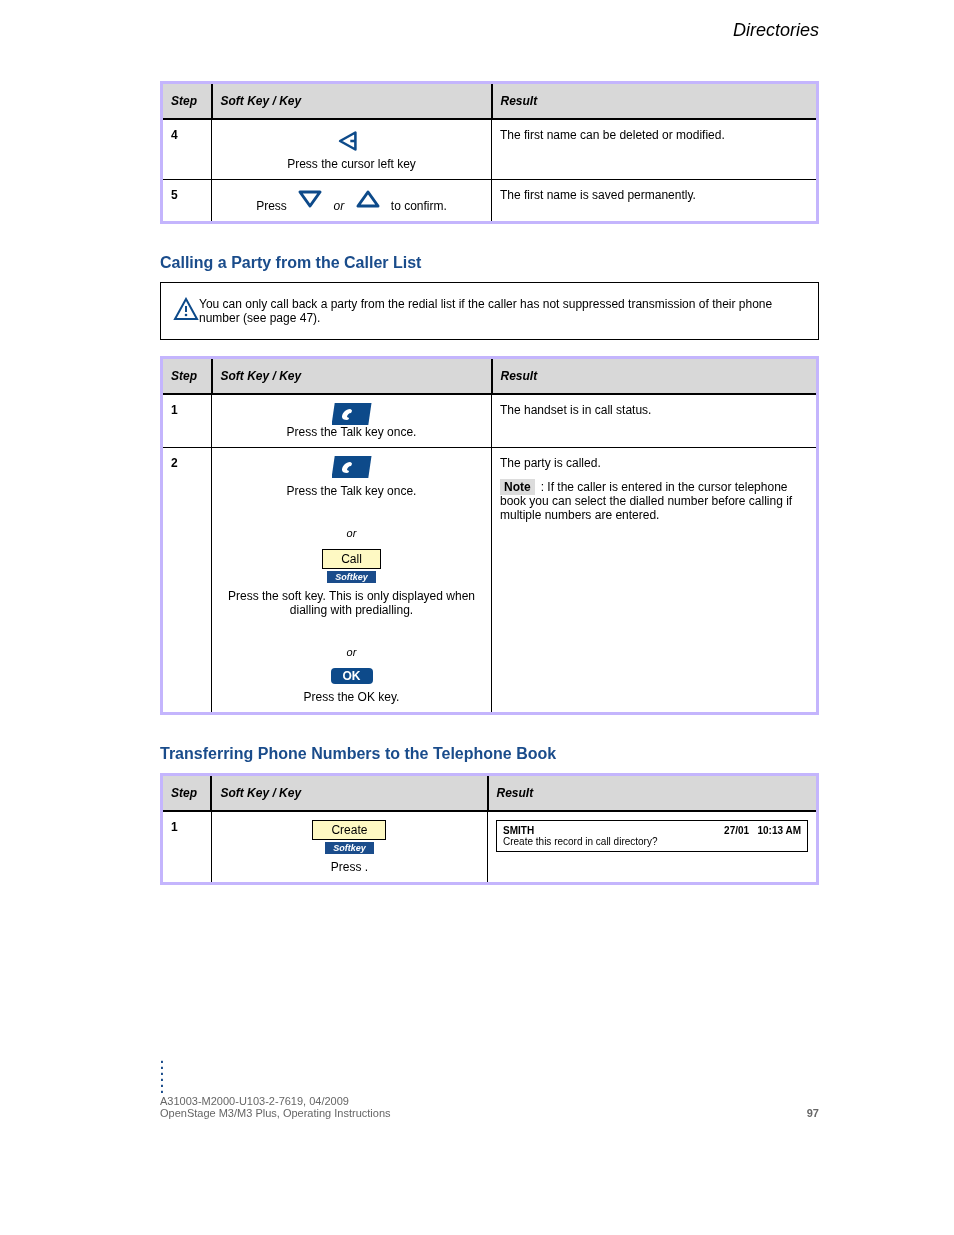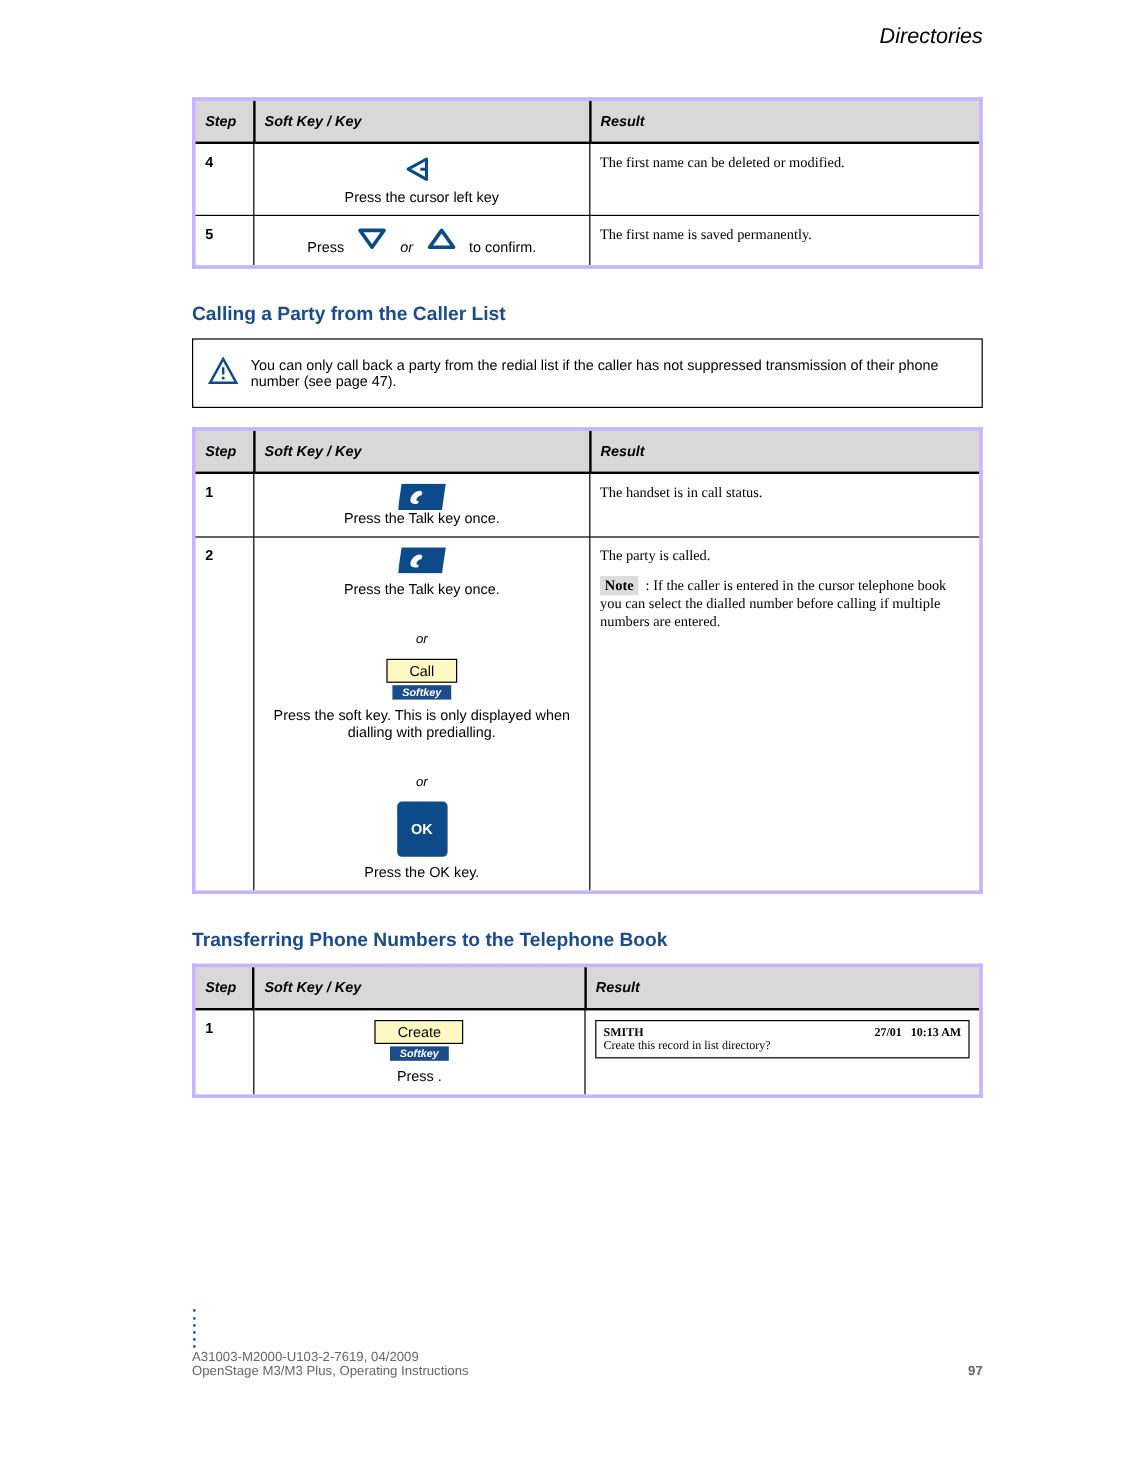--- a/index.html
+++ b/index.html
@@ -45,21 +45,20 @@
     text-align: left;
     font-weight: bold;
   }
   table.steps td.keycol {
     width: 280px;
     text-align: center;
     vertical-align: middle;
   }
   table.steps td.result {
     vertical-align: top;
-    font-family: Liberation Serif, serif;
   }
   .icon-cursor-left svg { width: 34px; height: 26px; }
   .icon-nav svg { width: 28px; height: 22px; margin: 0 6px; }
   .inline-or { font-style: italic; font-size: 12px; }
   hr.subdiv {
     border: none;
     border-top: 1px solid #000;
     margin: 6px 50px;
   }
   .softkey-box {
@@ -79,21 +78,21 @@
     font-weight: bold;
     padding: 1px 8px;
     margin-top: 0;
     font-style: italic;
   }
   .ok-button {
     display: inline-block;
     background: #0d4a8a;
     color: #fff;
     border-radius: 4px;
-    padding: 16px 12px;
+    padding: 1px 12px;
     font-weight: bold;
     font-size: 12px;
   }
   .talk-key {
     display: inline-block;
     background: #0d4a8a;
     width: 40px;
     height: 22px;
     position: relative;
     vertical-align: middle;
@@ -112,21 +111,20 @@
   }
   .note-box {
     border: 1px solid #000;
     padding: 14px 12px;
     font-size: 12px;
     margin-bottom: 16px;
   }
   .note-box-inner {
     display: flex;
     align-items: flex-start;
-    gap: 10px;
   }
   .warn-icon svg { width: 26px; height: 24px; }
   .note-tag {
     background: #dcdcdc;
     font-weight: bold;
     padding: 1px 4px;
     margin-right: 6px;
   }
   .screen-box {
     border: 1px solid #000;
@@ -304,21 +302,21 @@
     </td>
     <td class="result">
       <div class="screen-box">
         <div class="screen-top">
           <span>SMITH</span>
           <span>
             <span>27/01</span>&nbsp;&nbsp;
             <span>10:13 AM</span>
           </span>
         </div>
-        <div class="screen-msg">Create this record in list directory?</div>
+        <div class="screen-msg">Create this record in call directory?</div>
       </div>
     </td>
   </tr>
 </tbody>
   </table>
 
 <div style="height:180px;"></div>
 
 <div class="footer">
   <div>

